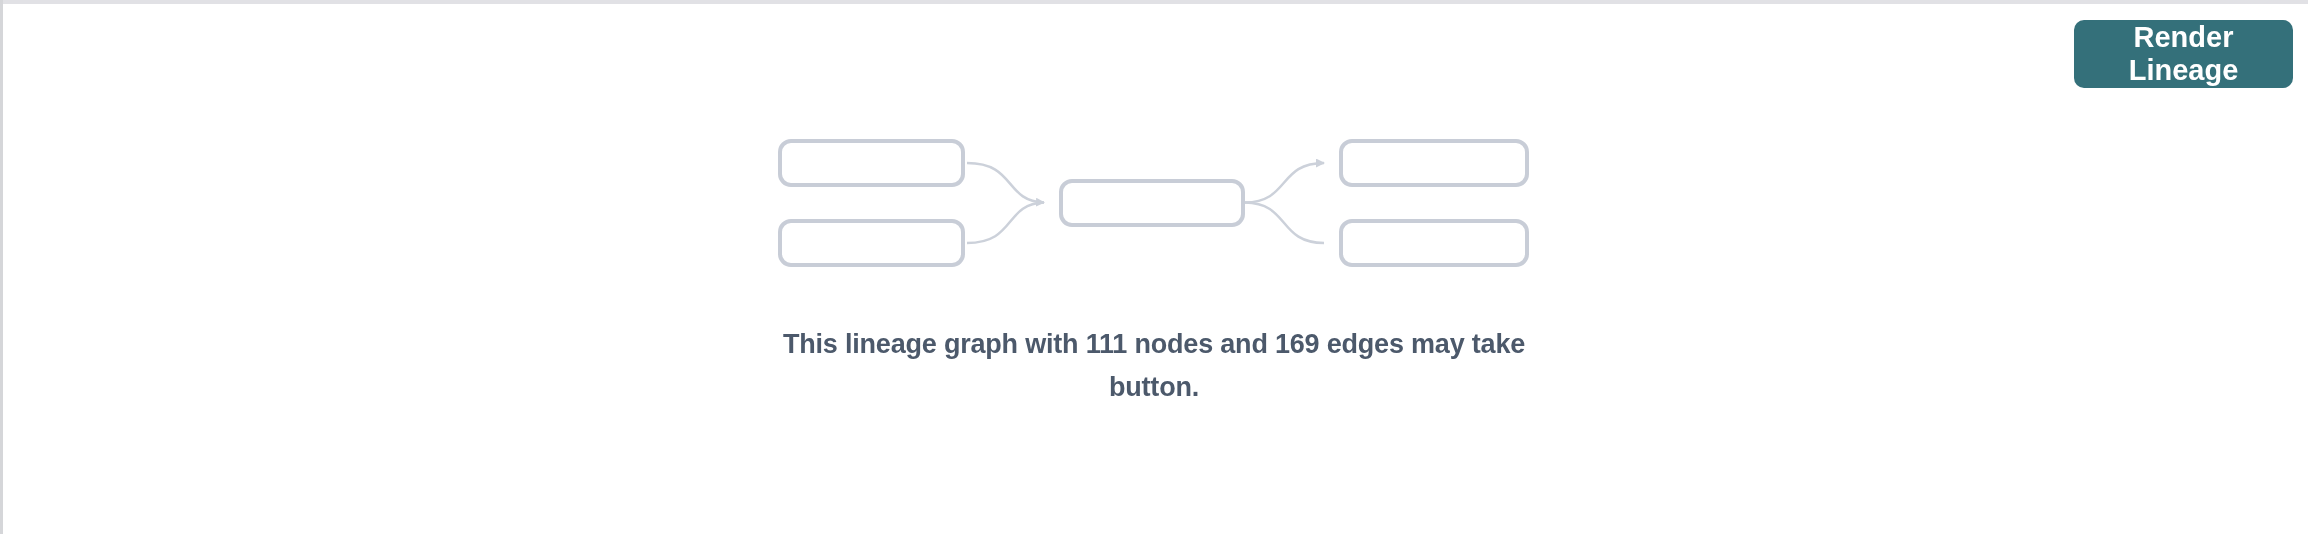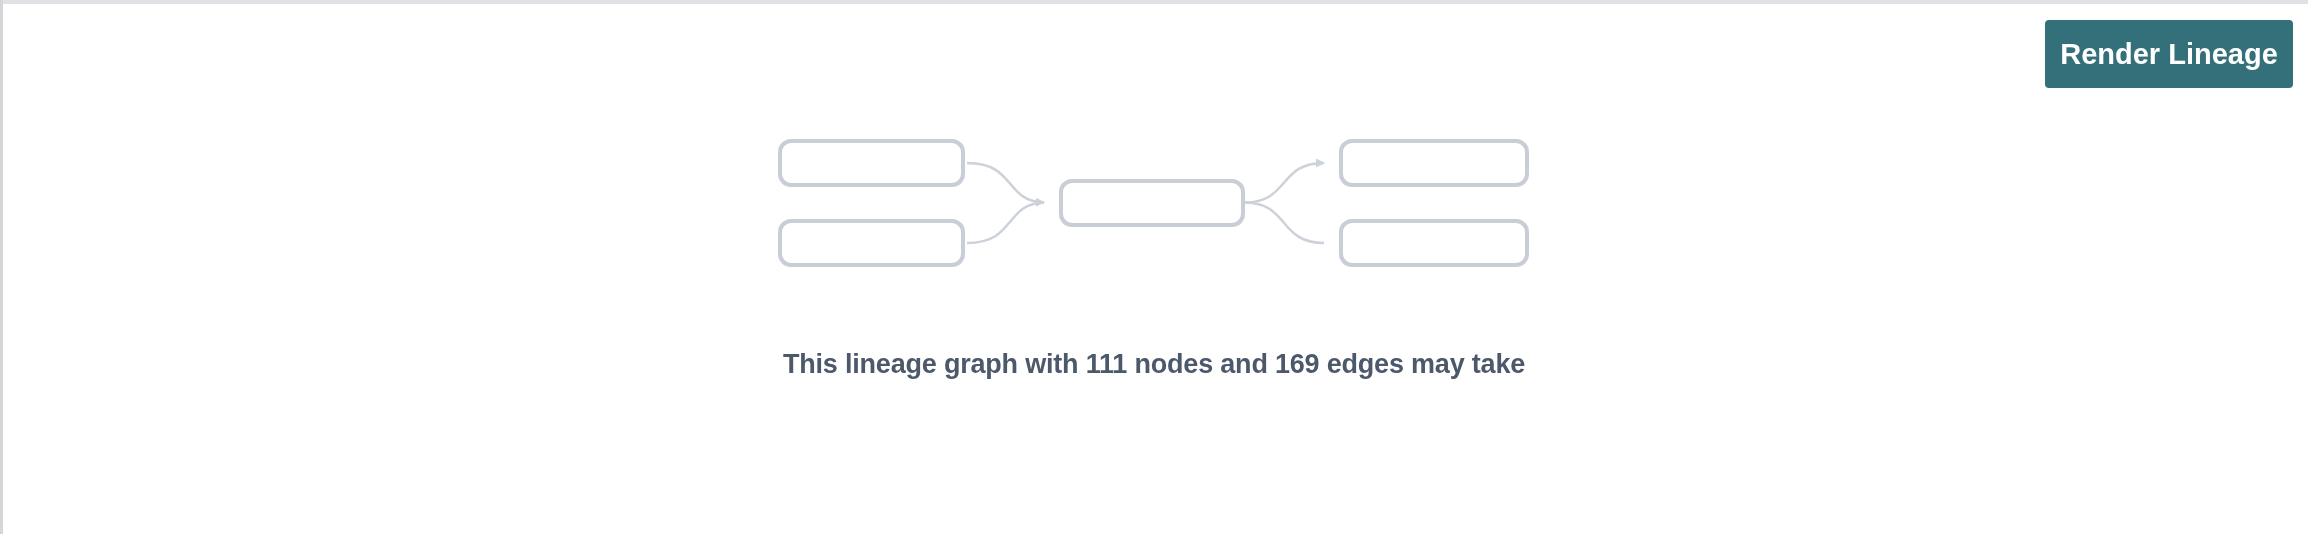--- a/index.html
+++ b/index.html
@@ -27,24 +27,24 @@
     top: 0; left: 0;
     width: 3px;
     height: 100%;
     background: var(--left-border, #d5d6d9);
     z-index: 2;
   }
   .render-btn {
     position: absolute;
     top: 20px;
     right: 15px;
-    width: 248px;
+    width: 219px;
     height: 68px;
     border: none;
-    border-radius: 4px;
+    border-radius: 10px;
     background: var(--button-bg, #34707a);
     color: var(--button-text, #ffffff);
     font-family: "Liberation Sans", sans-serif;
     font-size: 29px;
     font-weight: bold;
     display: flex;
     align-items: center;
     justify-content: center;
     cursor: pointer;
   }
@@ -56,21 +56,21 @@
     display: flex;
     flex-direction: column;
     align-items: center;
   }
   .lineage-illustration {
     display: block;
     width: 752px;
     height: 128px;
   }
   .message {
-    margin-top: 76px;
+    margin-top: 56px;
     color: var(--message-text, #4c596b);
     font-size: 27px;
     font-weight: bold;
     line-height: 43px;
     letter-spacing: -0.2px;
     text-align: center;
     white-space: nowrap;
   }
 </style>
 </head>
@@ -99,16 +99,17 @@
 
       <rect x="2" y="2" width="183" height="44" rx="11" fill="#ffffff" stroke="#c8cdd7" stroke-width="4"></rect>
       <rect x="2" y="82" width="183" height="44" rx="11" fill="#ffffff" stroke="#c8cdd7" stroke-width="4"></rect>
       <rect x="283" y="42" width="182" height="44" rx="11" fill="#ffffff" stroke="#c8cdd7" stroke-width="4"></rect>
       <rect x="563" y="2" width="186" height="44" rx="11" fill="#ffffff" stroke="#c8cdd7" stroke-width="4"></rect>
       <rect x="563" y="82" width="186" height="44" rx="11" fill="#ffffff" stroke="#c8cdd7" stroke-width="4"></rect>
     </svg>
 
     <div class="message">
       <div>This lineage graph with 111 nodes and 169 edges may take</div>
+      <div>button.</div>
     </div>
 
   </div>
 </div>
 
 </body></html>

